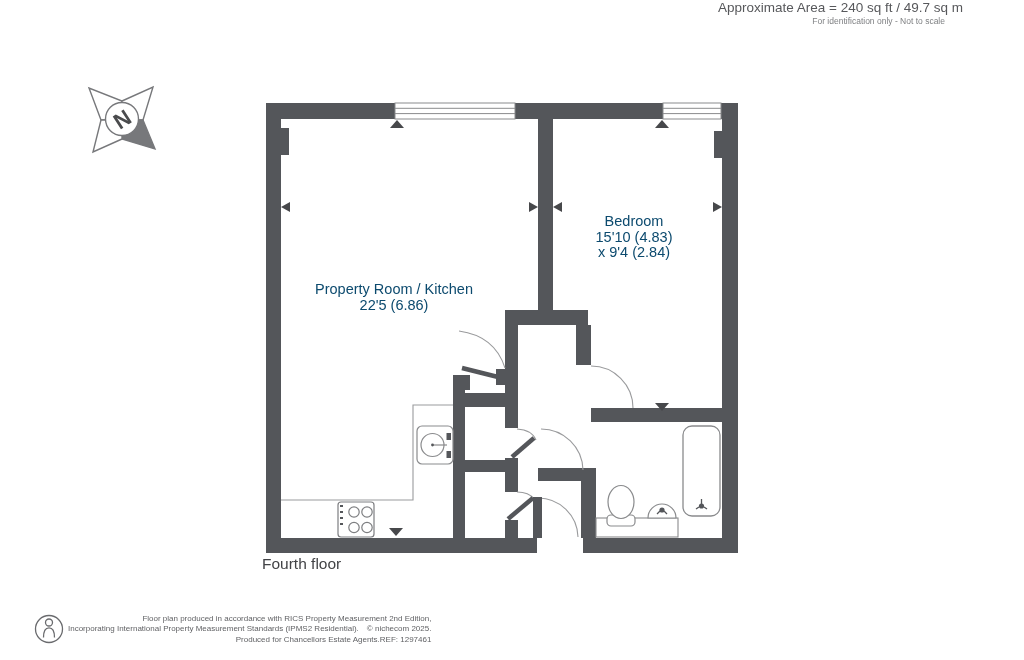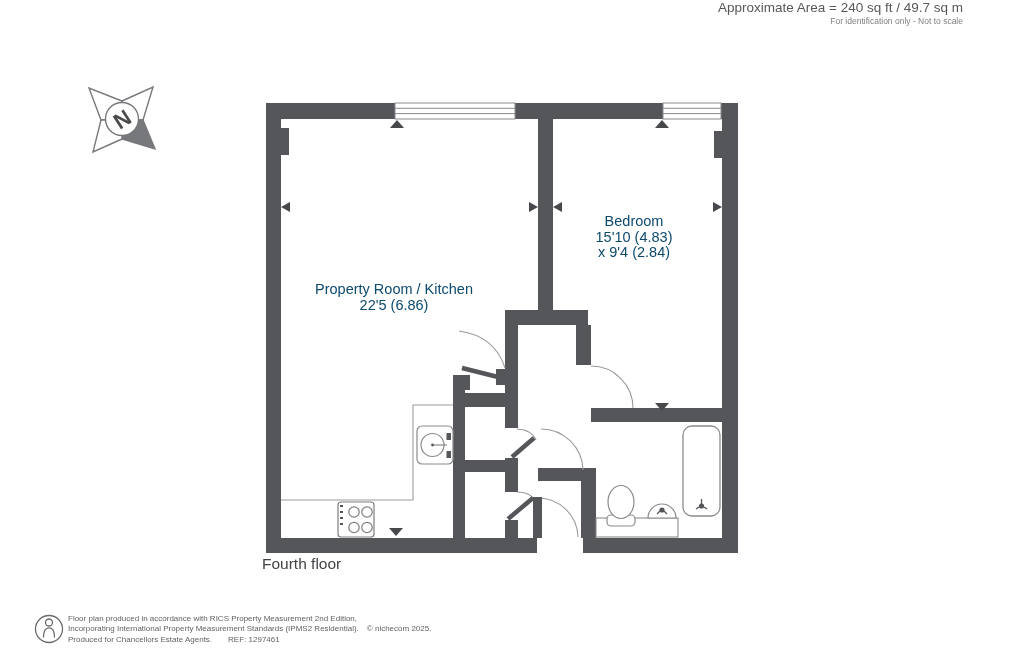--- a/index.html
+++ b/index.html
@@ -4,28 +4,28 @@
 <style>
   html,body{margin:0;padding:0;background:#ffffff;}
   .canvas{
     position:relative;width:1024px;height:660px;background:#ffffff;
     overflow:hidden;font-family:"Liberation Sans","DejaVu Sans",sans-serif;
     color:#4a4b4d;
   }
   .plan-svg{position:absolute;left:0;top:0;}
   .txt{position:absolute;white-space:nowrap;}
   .hdr-line1{top:0px;right:61px;font-size:13.5px;color:#57585b;}
-  .hdr-line2{top:16px;right:61px;font-size:8.5px;color:#7f8083;}
+  .hdr-line2{top:16px;right:79px;font-size:8.5px;color:#7f8083;}
   .room-label{position:absolute;text-align:center;font-size:14.5px;line-height:15.5px;color:#0c4a6e;}
   .room-reception{left:294px;top:282px;width:200px;}
   .room-bedroom{left:554px;top:214px;width:160px;}
   .floor-label{left:262px;top:555px;font-size:15.5px;color:#424346;}
-  .footer{position:absolute;left:68px;top:614px;font-size:8px;line-height:10.4px;color:#616265;}
+  .footer{position:absolute;left:68px;top:614px;font-size:8px;line-height:10.4px;color:#616265;text-align:right;}
   .footer .gap{display:inline-block;margin-left:8px;}
-  .footer .gap2{display:inline-block;margin-left:16px;}
+  .footer .gap2{display:inline-block;margin-left:0;}
 </style>
 </head>
 <body>
 
 <div class="canvas">
 
   <svg class="plan-svg" width="1024" height="660" viewBox="0 0 1024 660">
 
     <g stroke="#77787b" stroke-width="1.4" fill="#ffffff">
       <polygon points="101,120 89,88 122,101 122,120"></polygon>

